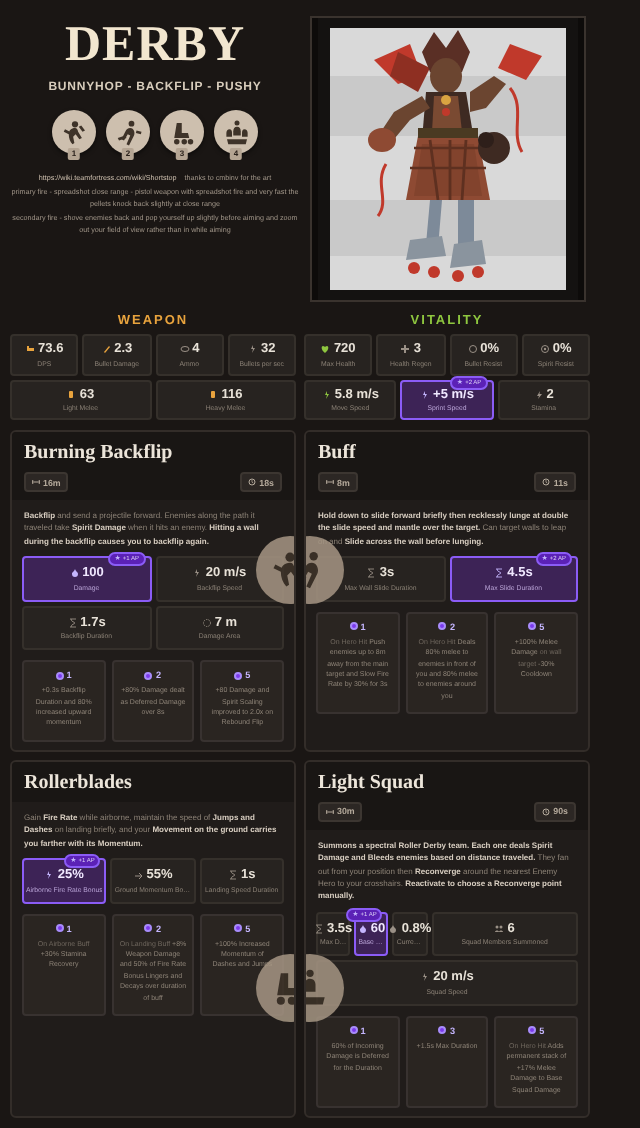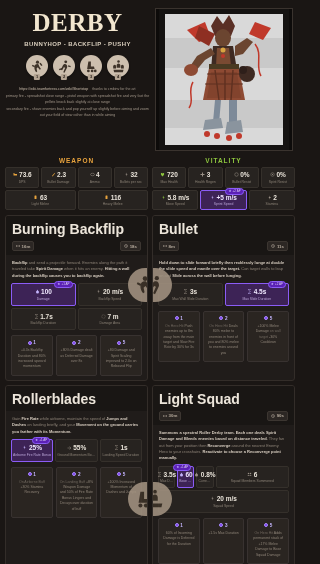--- a/index.html
+++ b/index.html
@@ -128,21 +128,21 @@
   .card {
     width: 143px;
     background: #201c1a;
     border: 1px solid #332d29;
     border-radius: 3px;
     position: relative;
     overflow: hidden;
     padding-bottom: 4px;
   }
   .card-head { padding: 5px 6px 4px; background: #191614; }
-  .card-name { font-size: 14px; font-weight: bold; color: #ece5da; }
+  .card-name { font-size: 10px; font-weight: bold; color: #ece5da; font-family: Liberation Serif, serif; }
   .card-meta { display: flex; justify-content: space-between; margin-top: 4px; }
   .chip {
     background: #2c2724; border: 1px solid #3c3631; border-radius: 2px;
     font-size: 4.4px; color: #b5aa9c; font-weight: bold;
     padding: 1.5px 3px;
     display: flex; align-items: center; gap: 1.5px;
   }
   .chip svg { width: 4px; height: 4px; }
   .card-desc {
     padding: 5px 6px 4px;
@@ -551,21 +551,21 @@
     <div class="ability-art art-b">
       <svg viewBox="0 0 24 24">
           <g fill="#3e3329">
             <circle cx="14" cy="4.5" r="2.3"></circle>
             <path d="M13 8c-2 0-3 1-4 3l-3 6 2 1 3-5 2 1-3 7 2 1 4-8c1-2 0-6-3-6z"></path>
             <path d="M3 16l6-2 1 2-6 2z"></path>
           </g>
         </svg>
     </div>
     <div class="card-head">
-      <div class="card-name">Bullet</div>
+      <div class="card-name">Buff</div>
       <div class="card-meta">
         <span class="chip">
           <svg viewBox="0 0 8 8">
               <path d="M0 4h8M1 2L0 4l1 2M7 2l1 2-1 2" stroke="#b5aa9c" stroke-width="1" fill="none"></path>
             </svg>
           <span>8m</span>
         </span>
         <span class="chip">
           <svg viewBox="0 0 8 8">
               <circle cx="4" cy="4" r="3" fill="none" stroke="#b5aa9c" stroke-width="1"></circle>

